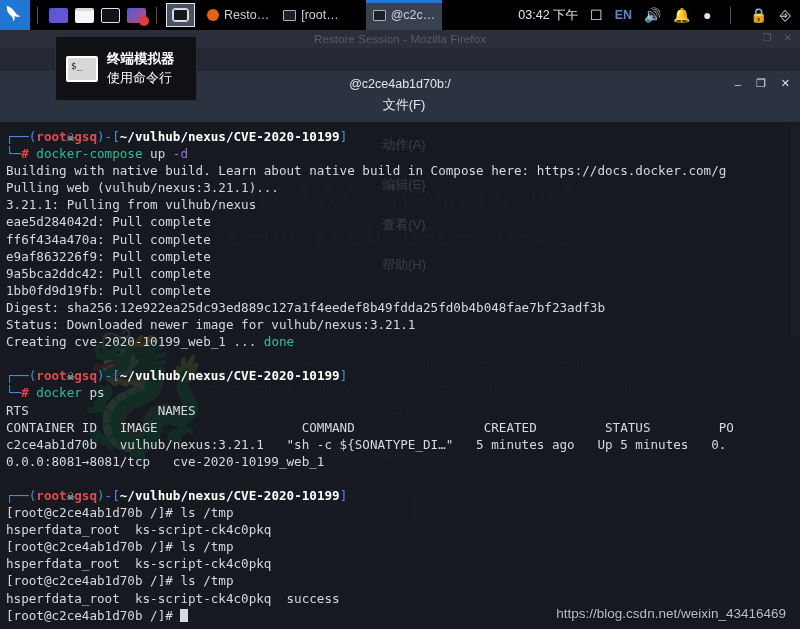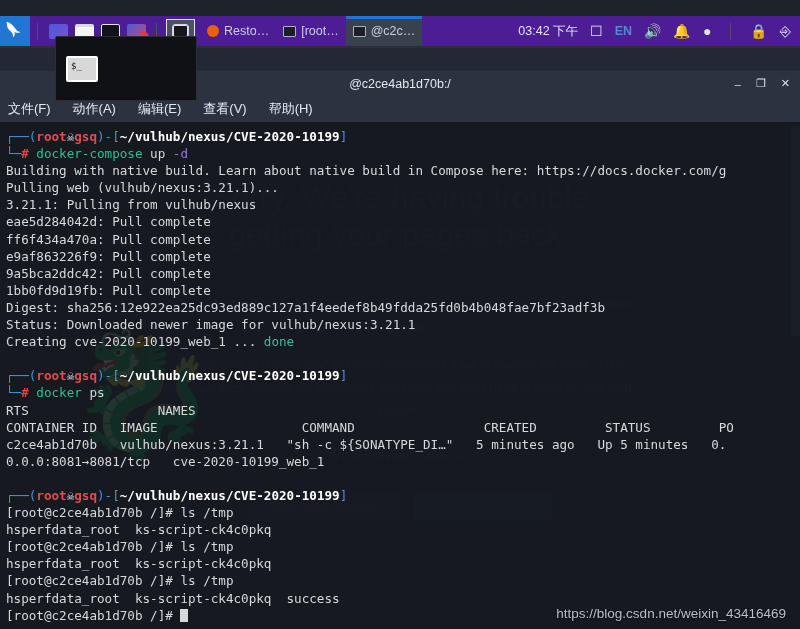--- a/index.html
+++ b/index.html
@@ -78,40 +78,40 @@
     color:#262c37; opacity:.85;
   }
   #ff-scrollbar {
     position:absolute; right:0; top:0; width:9px; height:100%;
     background:#20242e;
   }
   #ff-scrollbar .thumb { width:9px; height:210px; background:#3a414e; margin-top:2px;}
 
   
   #taskbar {
-    position:absolute; left:0; top:16px; width:800px; height:30px;
-    background:#4c1d95; display:flex; align-items:center;
+    position:absolute; left:0; top:0; width:800px; height:30px;
+    background:#000000; display:flex; align-items:center;
     z-index:50; font-size:12.5px; color:#cfd5e0;
   }
   #kali-logo {
     width:30px; height:30px; background:#2176d4;
     display:flex; align-items:center; justify-content:center;
   }
   #kali-logo svg { width:22px; height:22px;}
   .tb-sep { width:1px; height:17px; background:#4a5162; margin:0 7px;}
   .launcher { width:26px; height:30px; display:flex; align-items:center; justify-content:center; position:relative;}
   .launcher .ic { width:19px; height:15px; border-radius:2px; }
   .launcher.active-box .ic { outline:1px solid #cfd5e0; }
   #tb-windows { display:flex; align-items:center; gap:0; margin-left:6px;}
   .tb-win {
     display:flex; align-items:center; gap:5px; height:30px;
     padding:0 7px; max-width:95px; font-size:12.5px; color:#c9d0dc;
     position:relative; white-space:nowrap; overflow:hidden;
   }
-  .tb-win.active { background:#39414f; }
+  .tb-win.active { background:#39414f;margin-left:20px; }
   .tb-win.active::before {
     content:""; position:absolute; left:0; right:0; top:0; height:3px; background:#2176d4;
   }
   .tb-win .wic { width:13px;height:11px;border-radius:1px;border:1px solid #aab2c0; flex:none;
                  background:#1c1f26; position:relative;}
   .tb-win .wic.ff { border:none; border-radius:50%; background:#e8620c; width:12px;height:12px;}
   #tb-right { margin-left:auto; display:flex; align-items:center; gap:12px; padding-right:9px;}
   #tb-clock { font-size:12.5px; color:#dfe4ec; white-space:nowrap;}
   .tb-ic { font-size:14px; color:#dfe4ec; line-height:1; }
   #tb-lang { color:#5b87cf; font-weight:bold; font-size:12.5px;}
@@ -143,21 +143,21 @@
     height:25px; background:#2b3240; position:relative;
     display:flex; align-items:center; justify-content:center;margin-top:23px;
   }
   #term-title { font-size:12.5px; color:#e4e8f0;}
   #term-winbtns {
     position:absolute; right:10px; top:0; height:25px;
     display:flex; align-items:center; gap:15px; font-size:11px; color:#dbe0e9;
   }
   #term-menubar {
     height:26px; background:#2b3240; display:flex; align-items:center;
-    padding-left:8px; gap:22px; font-size:13px; color:#e4e8f0;
+    padding-left:8px; gap:22px; font-size:13px; color:#e4e8f0;flex-direction:column;
   }
   #term-body {
     flex:1; background:rgba(20,23,30,0.83);
     font-family:"DejaVu Sans Mono", monospace;
     font-size:12.6px; line-height:17.1px;
     color:#d6d9de; padding:6px 6px 0 6px; overflow:hidden;
     position:relative;
   }
   .tline { white-space:pre; }
   .c-blue   { color:#4a8fe0; }
@@ -179,20 +179,21 @@
     position:absolute; right:14px; bottom:8px; z-index:80;
     font-size:13.5px; color:#b8bfcb; font-family:"Liberation Sans", sans-serif;
     text-shadow:0 1px 2px rgba(0,0,0,.6);
   }
 </style>
 </head>
 <body>
 
 <div id="firefox-window">
   <div id="ff-titlebar">
+    <span>Restore Session - Mozilla Firefox</span>
     <span class="winbtns">
       <span>❐</span>
       <span>✕</span>
     </span>
   </div>
 
   <div id="ff-navbar">
     <span class="ff-navicon">←</span>
     <span class="ff-navicon">→</span>
     <span class="ff-navicon">⟳</span>
@@ -377,15 +378,19 @@
     <span class="tb-ic">🔔</span>
     <span class="tb-ic">●</span>
     <span class="tb-sep"></span>
     <span class="tb-ic">🔒</span>
     <span class="tb-ic">⎆</span>
   </div>
 </div>
 
 <div id="tooltip">
   <div class="tip-icon"></div>
+  <div class="tip-text">
+    <div class="tip-title">终端模拟器</div>
+    <div class="tip-sub">使用命令行</div>
+  </div>
 </div>
 
 <div id="watermark">https://blog.csdn.net/weixin_43416469</div>
 
 </body></html>

